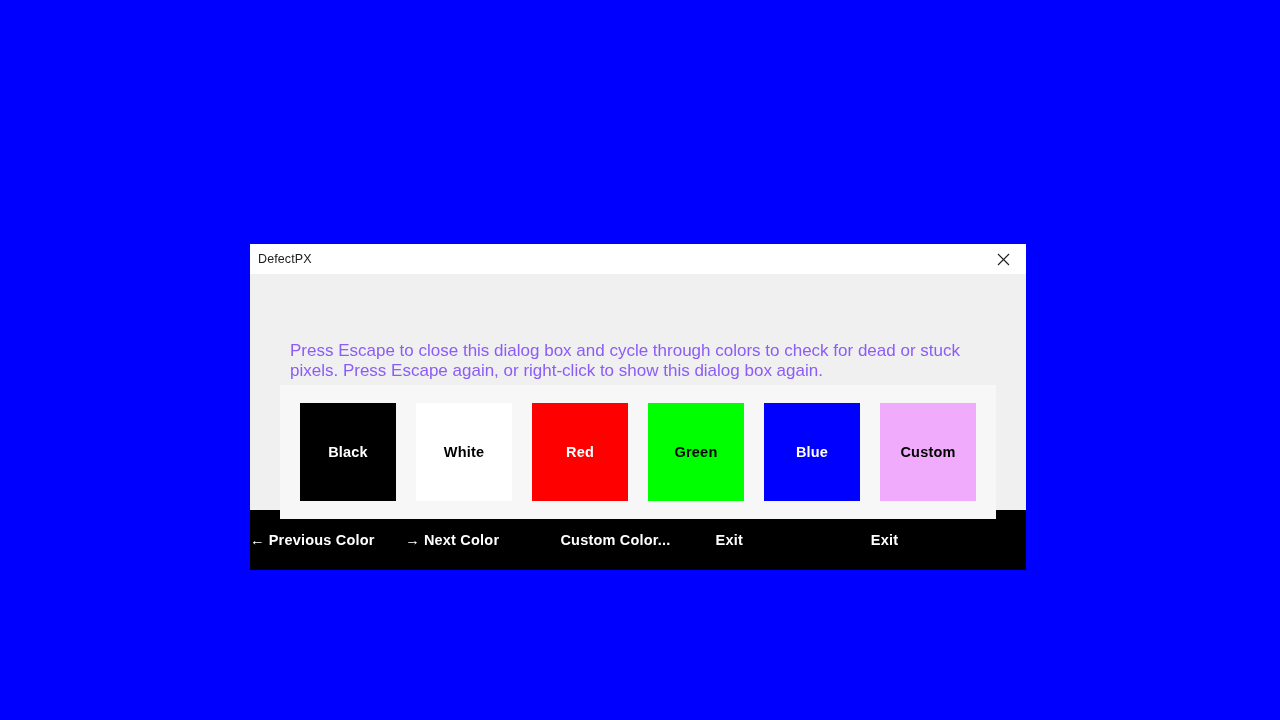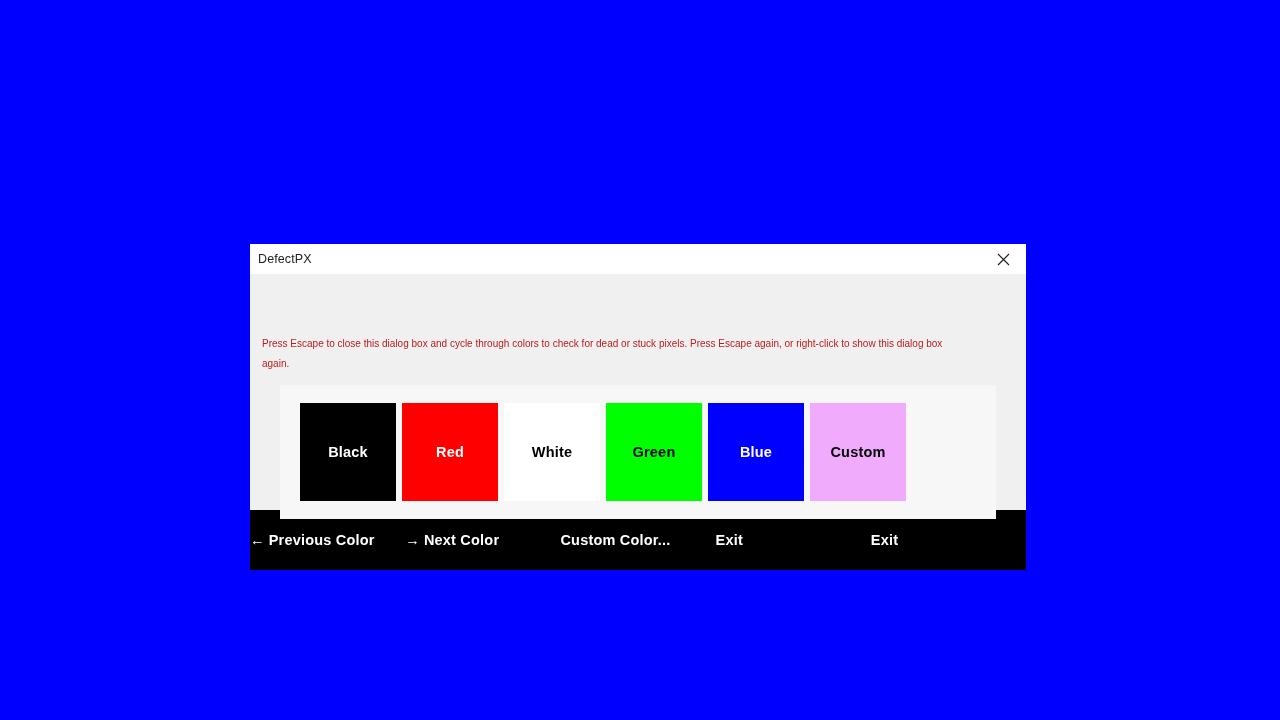--- a/index.html
+++ b/index.html
@@ -70,45 +70,45 @@
   
   .dialog-body {
     flex: 1;
     background: #f0f0f0;
     position: relative;
     box-sizing: border-box;
   }
 
   .instructions {
     position: absolute;
-    left: 12px;
+    left: 40px;
     top: 50px;
     width: 686px;
-    font-size: 10px;
+    font-size: 17px;
     line-height: 20px;
-    color: #b91c1c;
+    color: #8b5cf6;
   }
 
   
   .swatch-panel {
     position: absolute;
     left: 30px;
     top: 111px;
     width: 716px;
     height: 134px;
     background: #f7f7f7;
     box-sizing: border-box;
   }
 
   .swatch-row {
     position: absolute;
     left: 20px;
     top: 18px;
     display: flex;
-    gap: 6px;
+    gap: 20px;
   }
 
   .swatch {
     width: 96px;
     height: 98px;
     display: flex;
     align-items: center;
     justify-content: center;
     cursor: default;
     box-sizing: border-box;
@@ -167,25 +167,25 @@
 
     <div class="dialog-body">
 
       <p class="instructions">Press Escape to close this dialog box and cycle through colors to check for dead or stuck pixels. Press Escape again, or right-click to show this dialog box again.</p>
 
       <div class="swatch-panel">
         <div class="swatch-row" id="swatch-row">
             <div class="swatch" style="background: rgb(0, 0, 0);">
               <span class="swatch-label" style="color: rgb(255, 255, 255);">Black</span>
             </div>
+            <div class="swatch" style="background: rgb(255, 255, 255);">
+              <span class="swatch-label" style="color: rgb(0, 0, 0);">White</span>
+            </div>
             <div class="swatch" style="background: rgb(255, 0, 0);">
               <span class="swatch-label" style="color: rgb(255, 255, 255);">Red</span>
-            </div>
-            <div class="swatch" style="background: rgb(255, 255, 255);">
-              <span class="swatch-label" style="color: rgb(0, 0, 0);">White</span>
             </div>
             <div class="swatch" style="background: rgb(0, 255, 0);">
               <span class="swatch-label" style="color: rgb(0, 0, 0);">Green</span>
             </div>
             <div class="swatch" style="background: rgb(0, 0, 255);">
               <span class="swatch-label" style="color: rgb(255, 255, 255);">Blue</span>
             </div>
             <div class="swatch" style="background: #f0abfc;">
               <span class="swatch-label" style="color: rgb(0, 0, 0);">Custom</span>
             </div>

